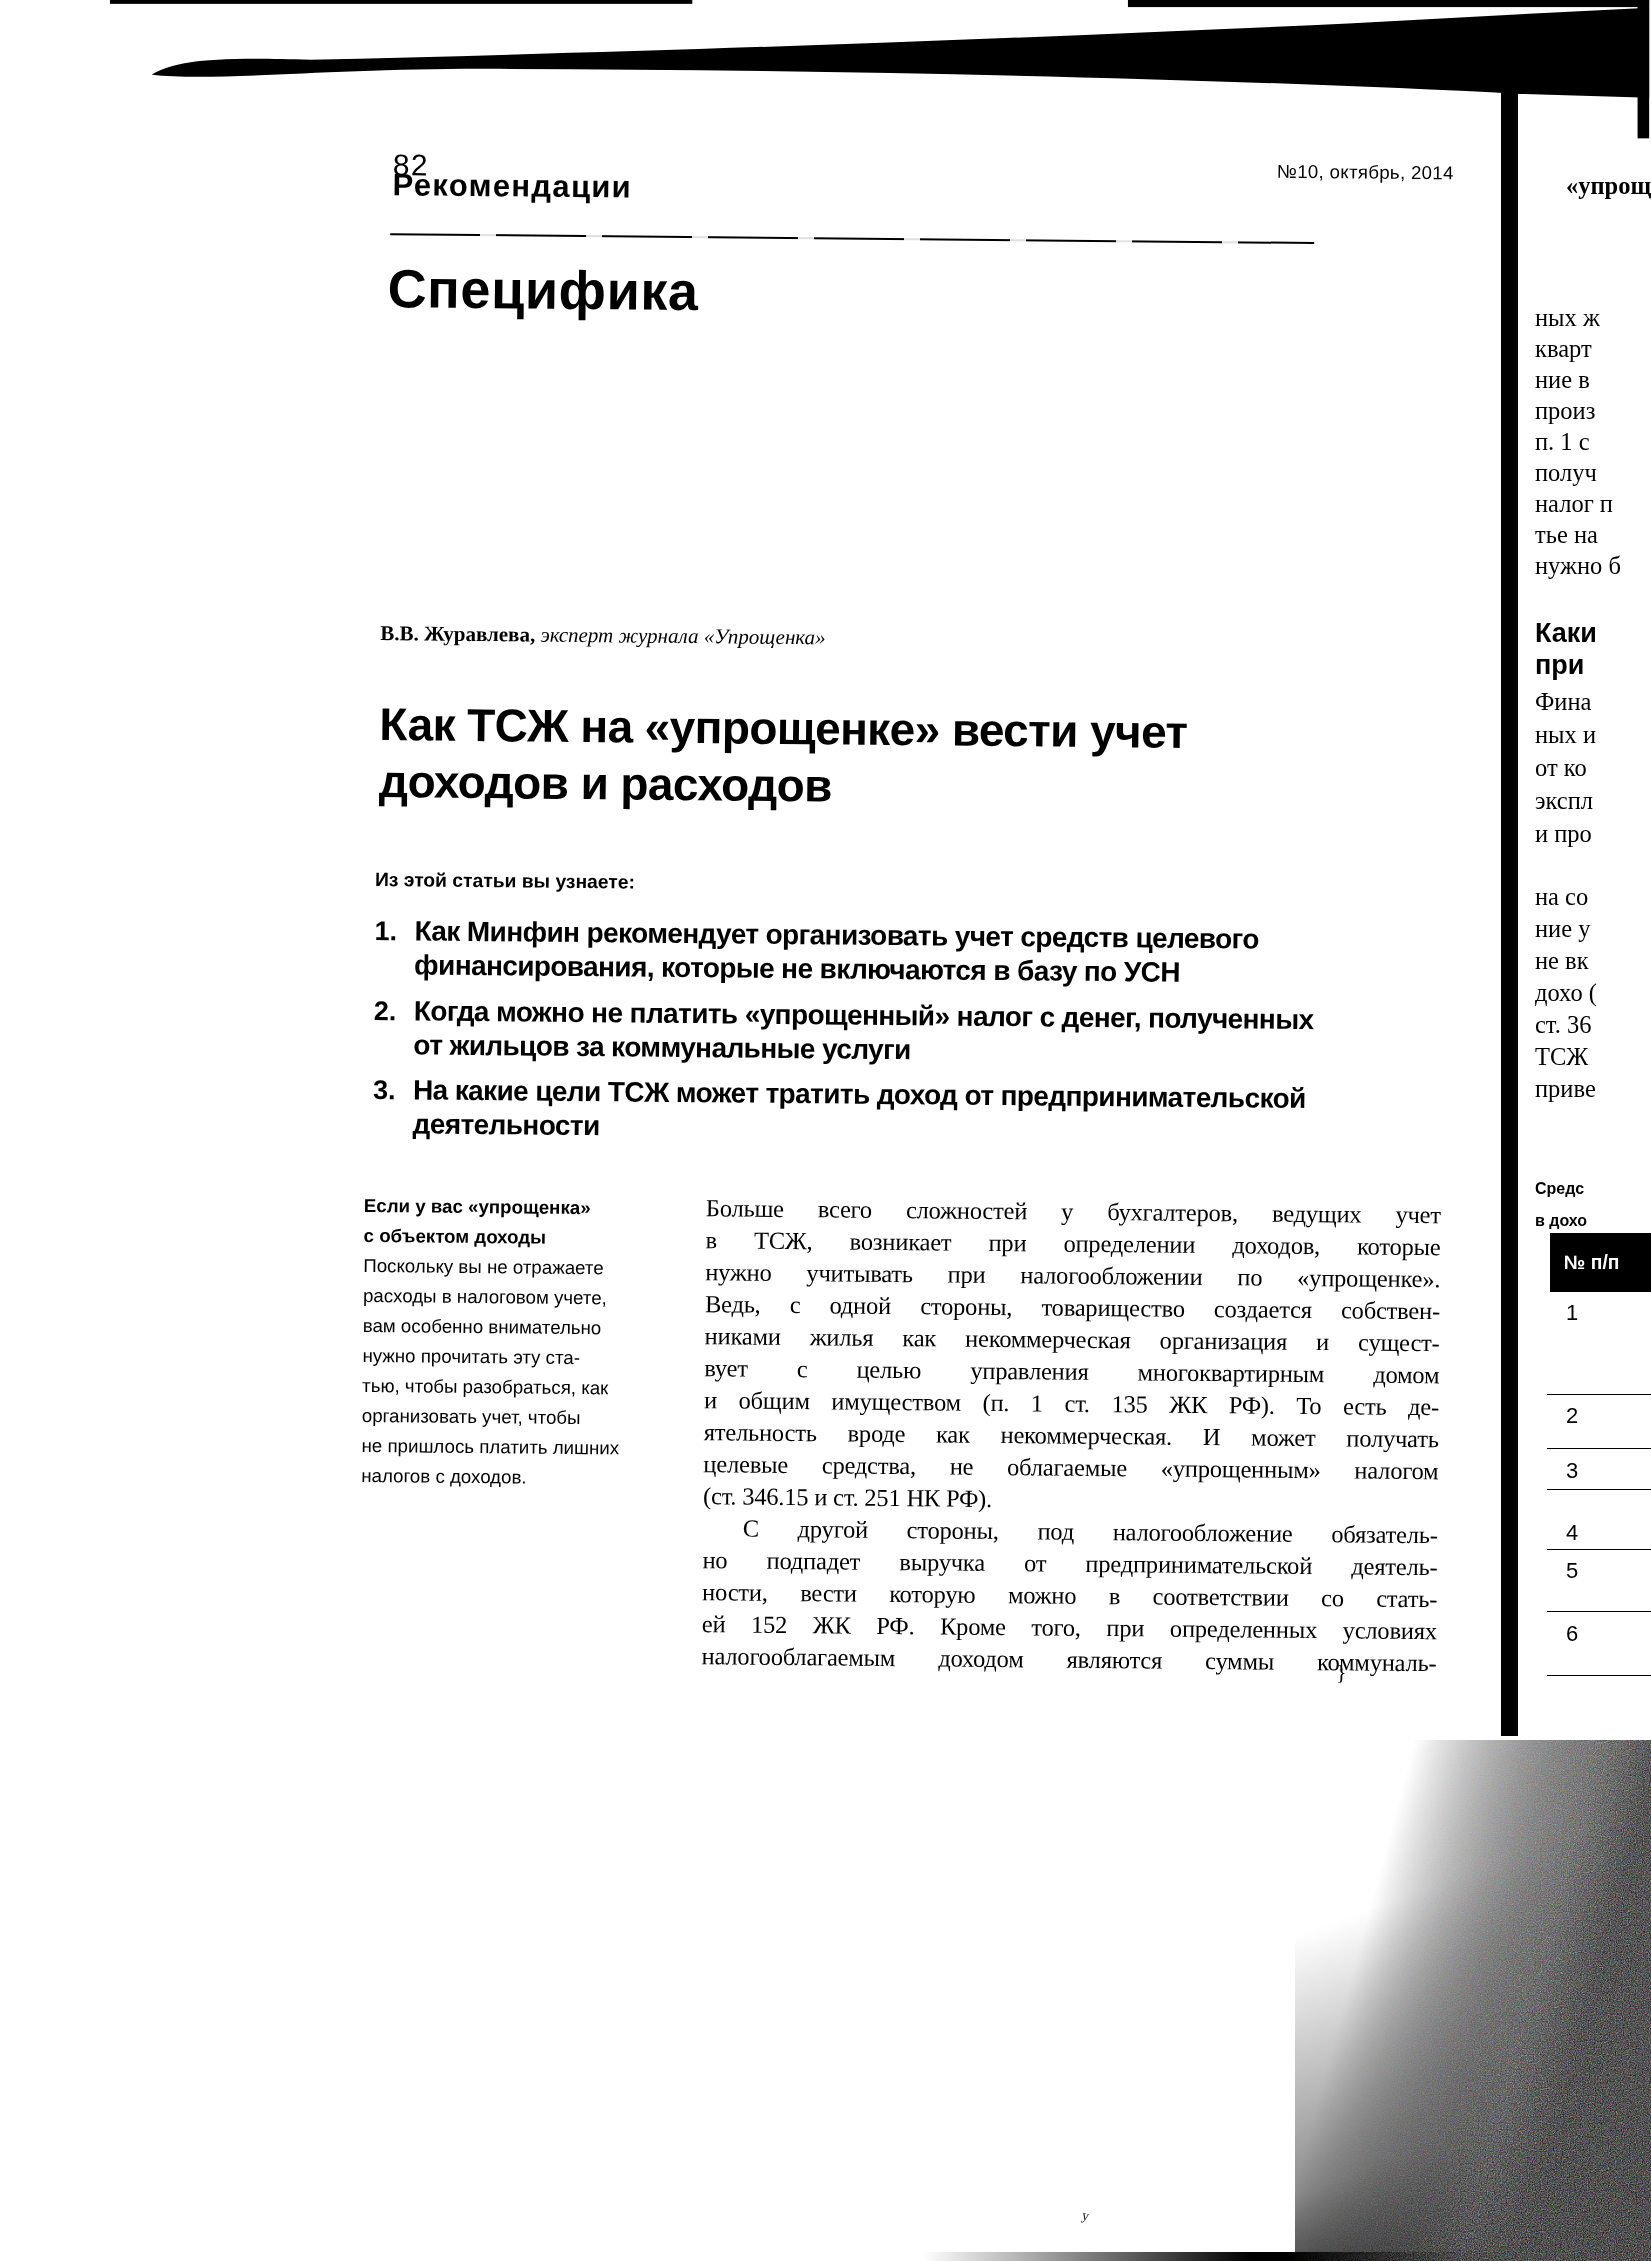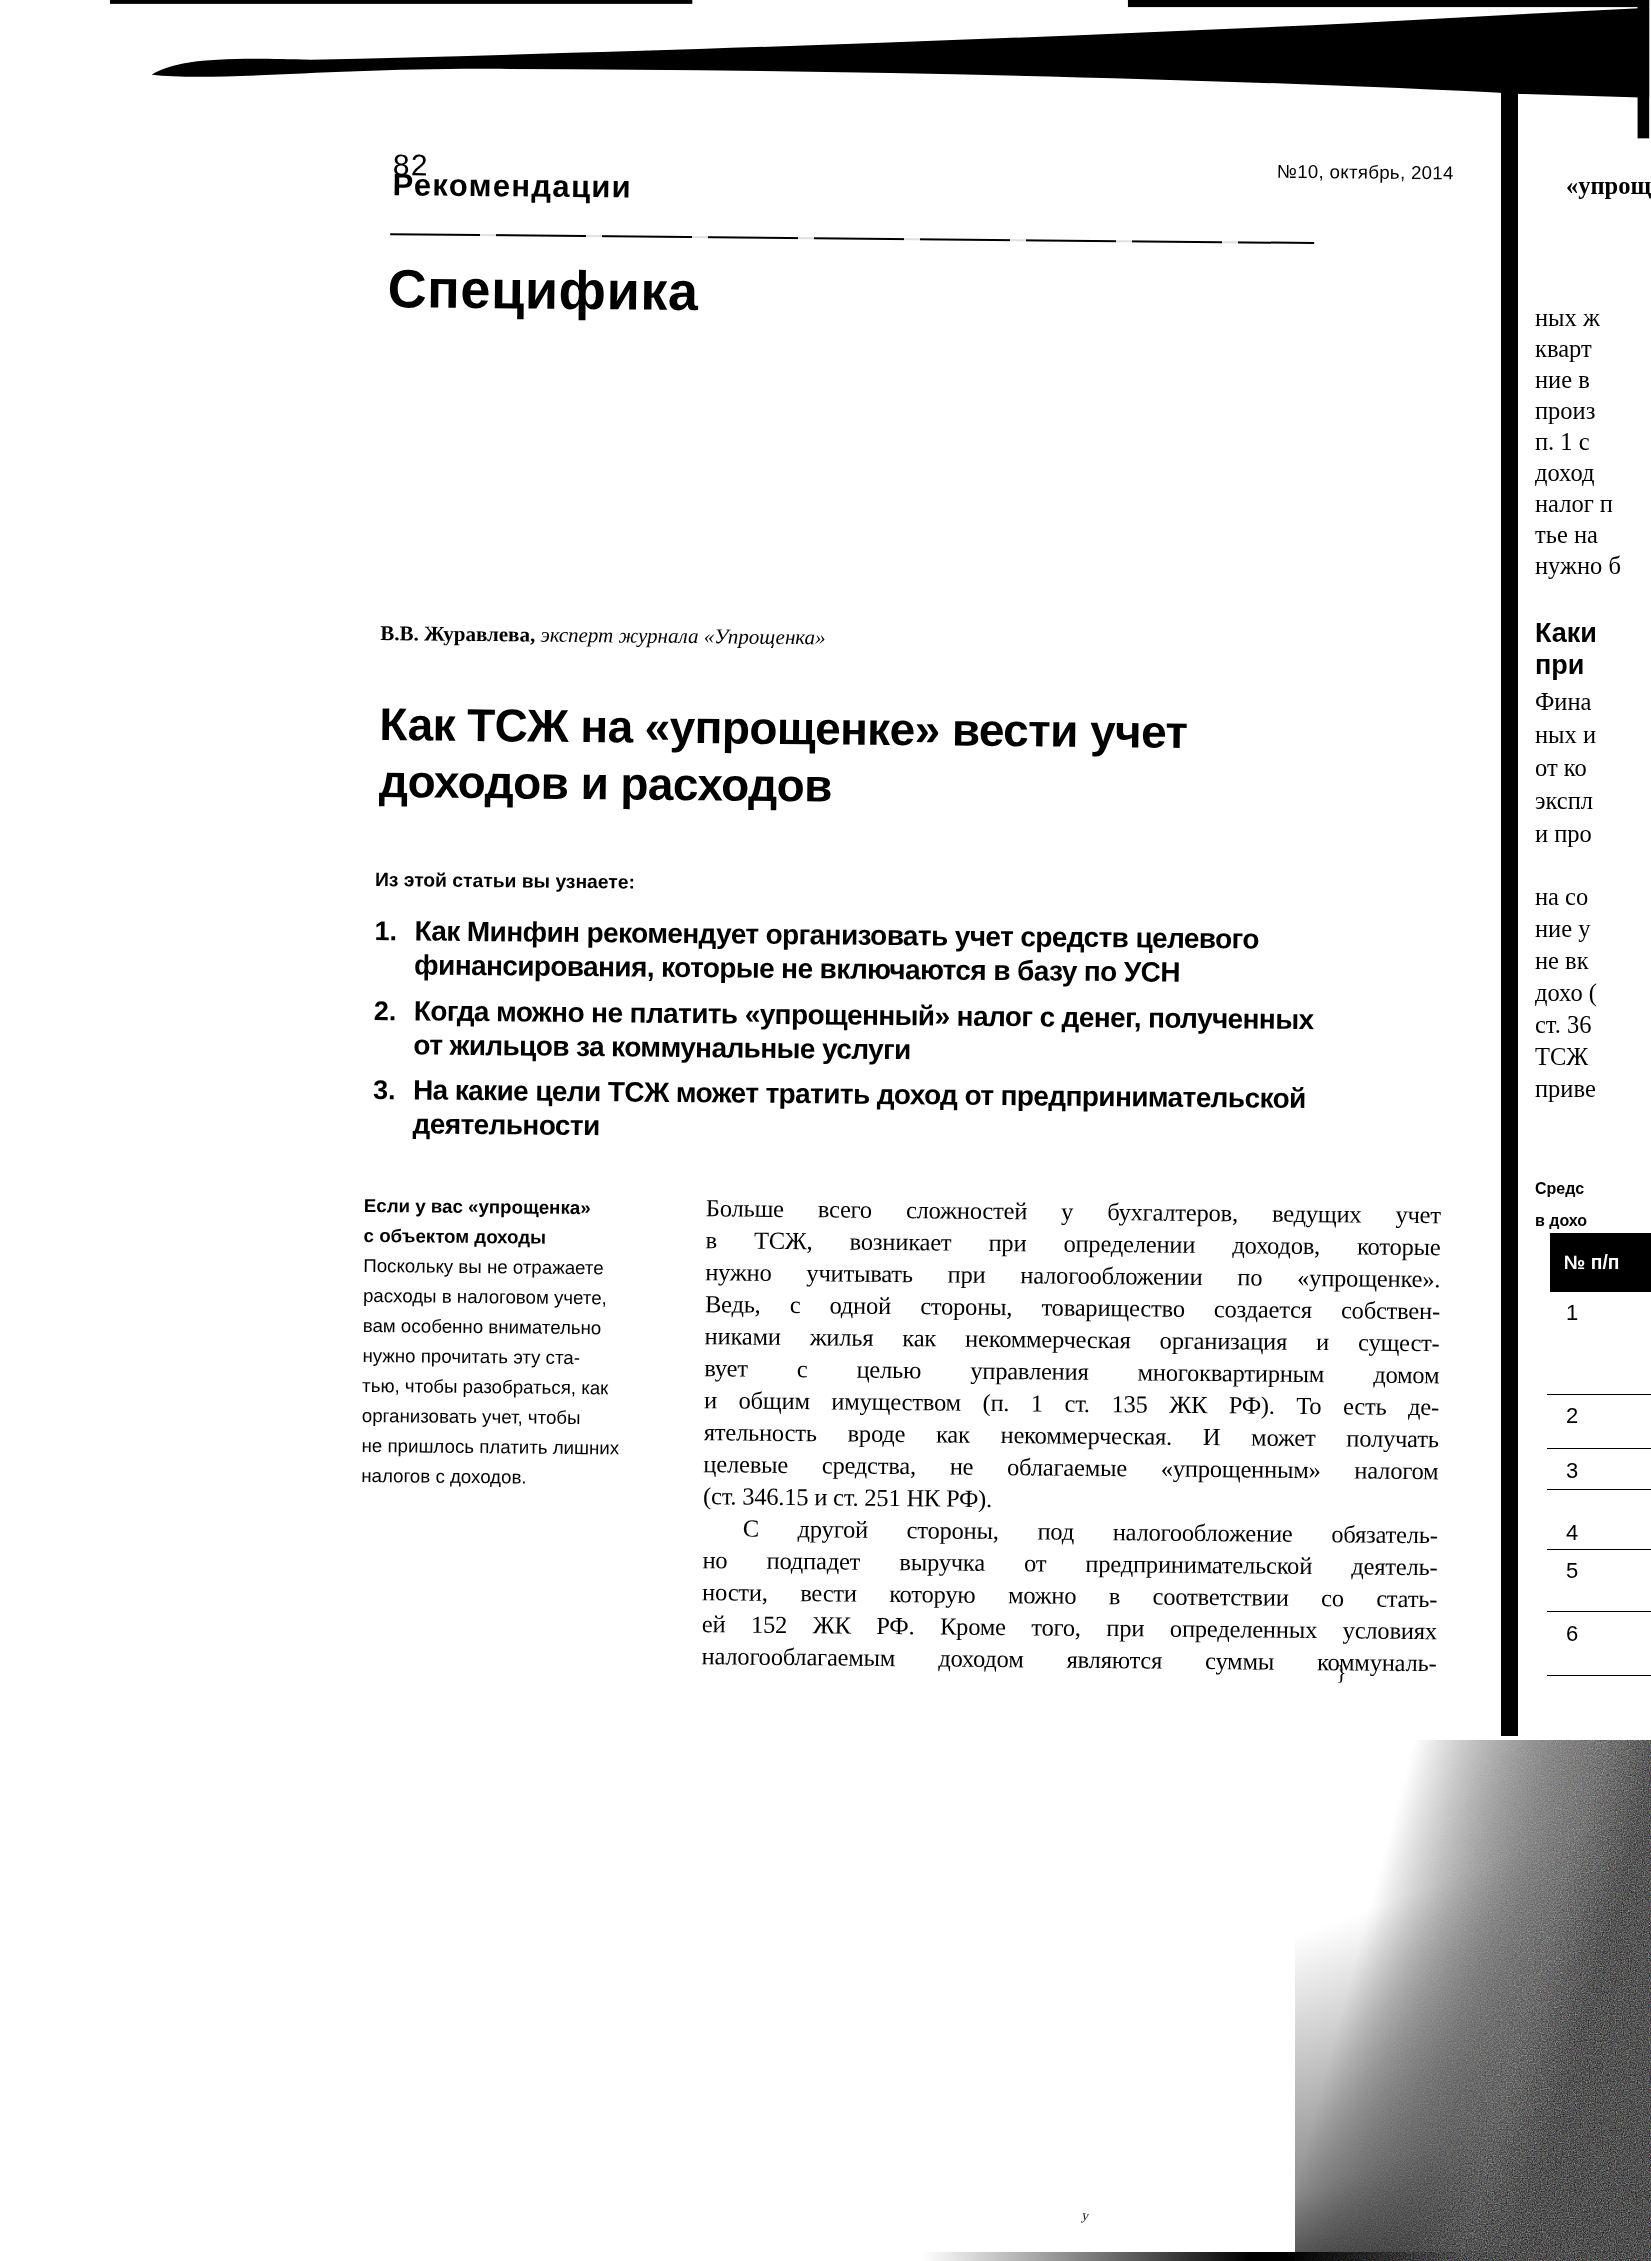--- a/index.html
+++ b/index.html
@@ -183,21 +183,21 @@
 
 <div>
   <div class="abs rp-head">«упрощ</div>
 
   <div class="rcol rserif colA">
       <div class="rl">ных ж</div>
       <div class="rl">кварт</div>
       <div class="rl">ние в</div>
       <div class="rl">произ</div>
       <div class="rl">п. 1 с</div>
-      <div class="rl">доход</div>
+      <div class="rl">получ</div>
       <div class="rl">налог п</div>
       <div class="rl">тье на</div>
       <div class="rl">нужно б</div>
     </div>
 
   <div class="rcol subB">
       <div class="rh">Каки</div>
       <div class="rh">при</div>
     </div>
 

